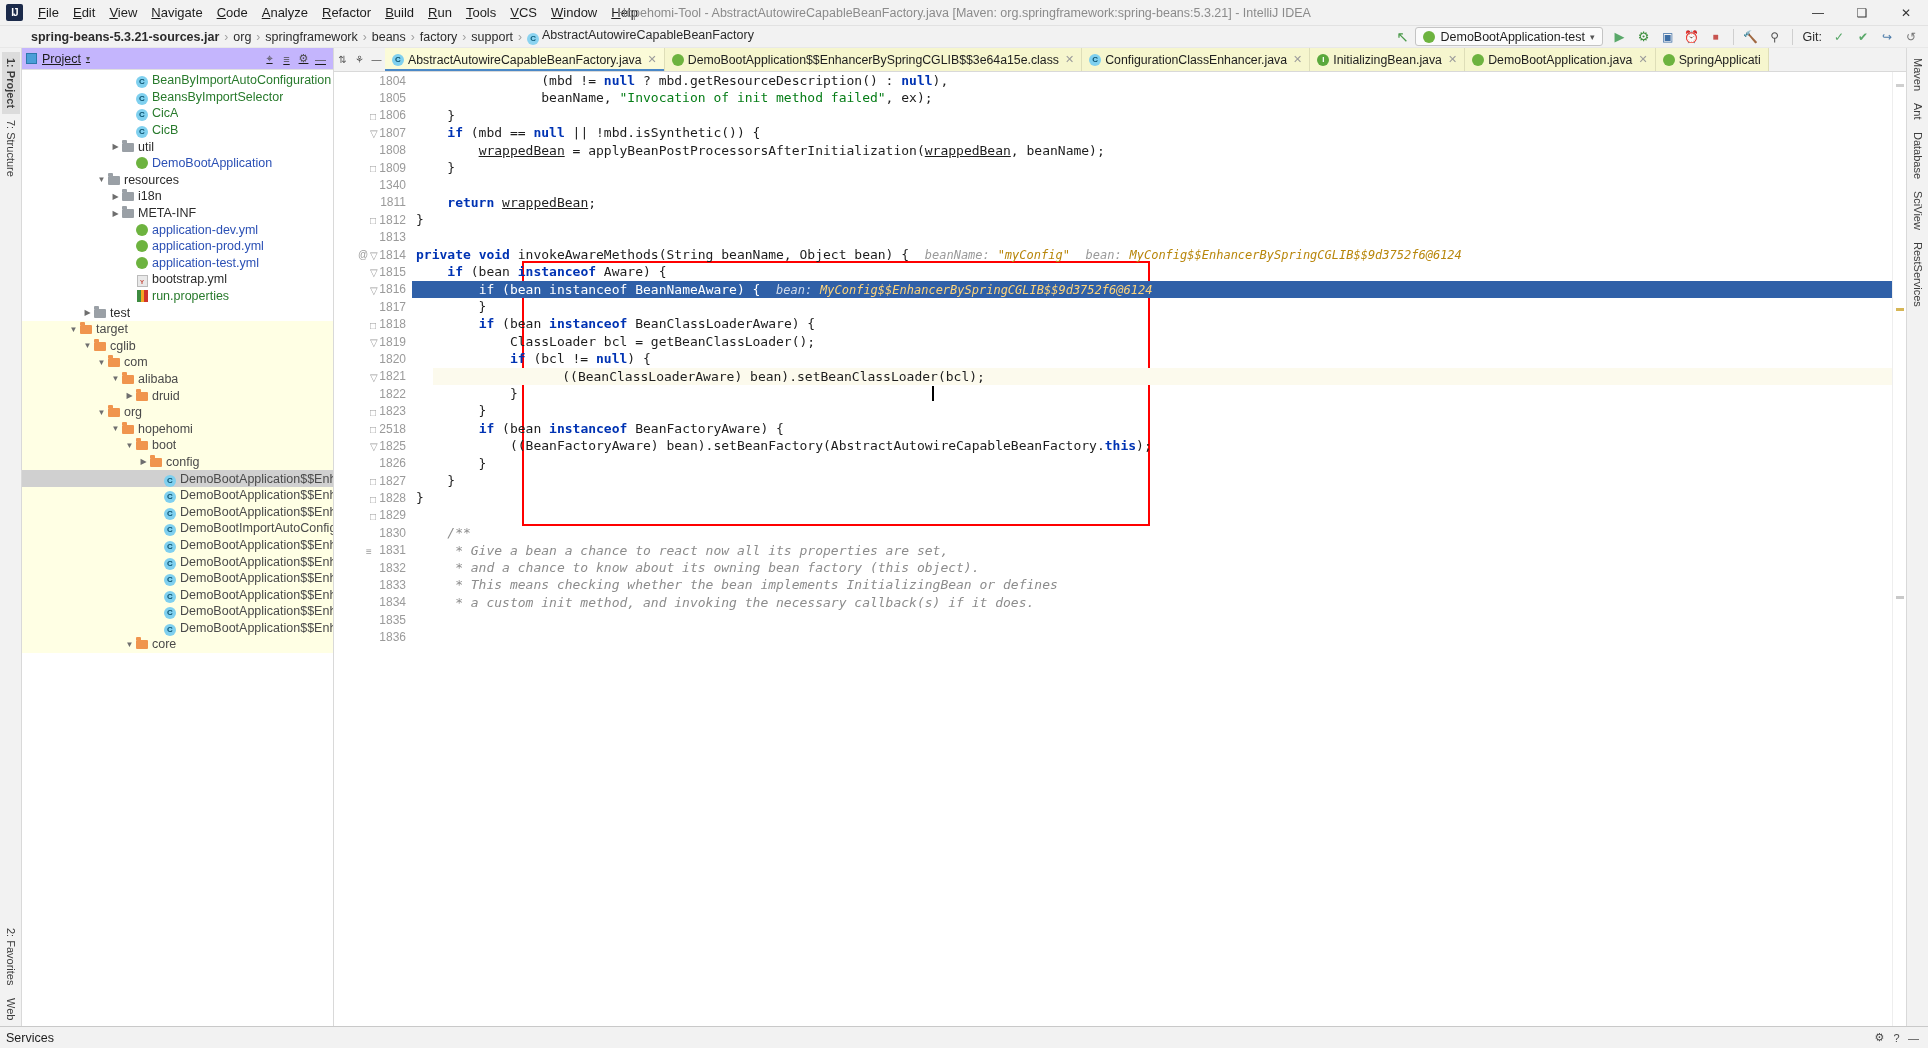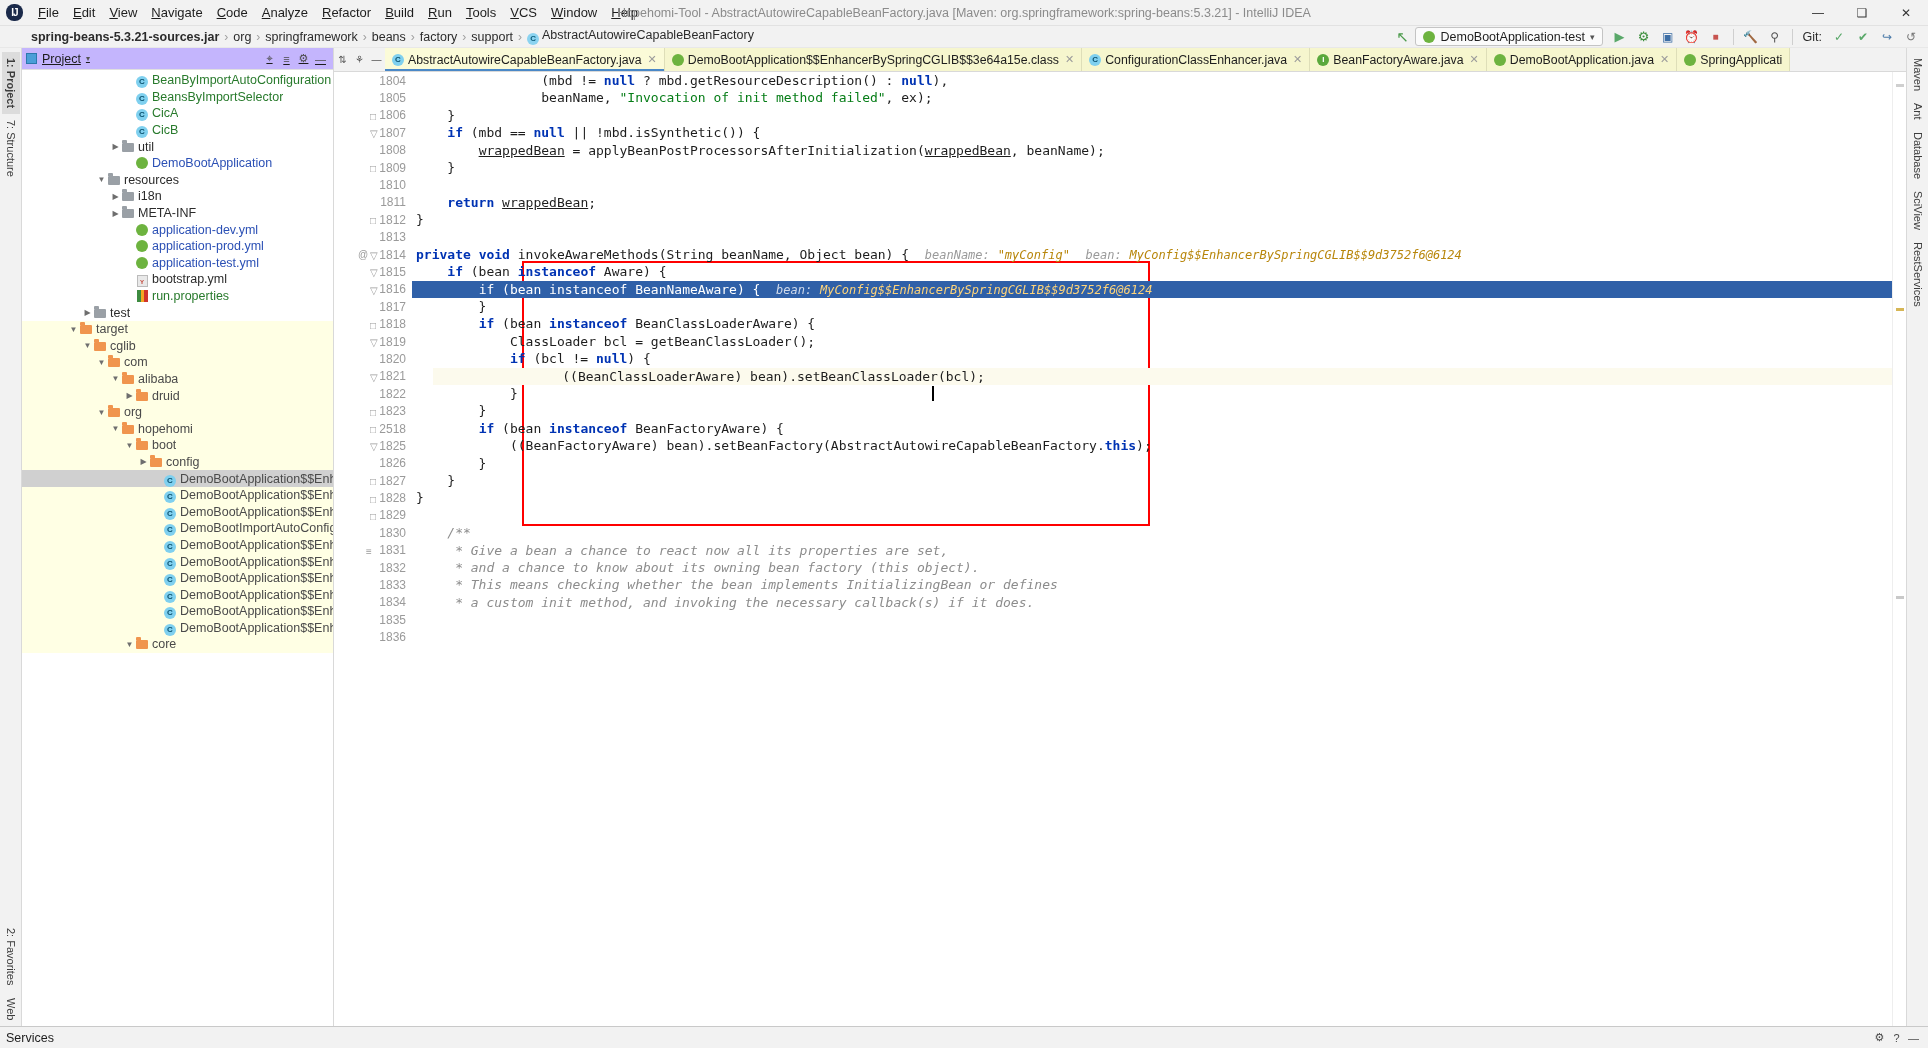--- a/index.html
+++ b/index.html
@@ -13,21 +13,21 @@
   }
 
   
   #titlebar {
     height:26px; background:#f2f2f2; display:flex; align-items:center;
     border-bottom:1px solid #e2e2e2; position:relative;
   }
   #ij-logo {
     width:17px;height:17px;margin:0 8px 0 6px;background:#1b2a4a;
     color:#fff;font-size:10px;font-weight:bold;display:flex;
-    align-items:center;justify-content:center;border-radius:8px;letter-spacing:-1px;
+    align-items:center;justify-content:center;border-radius:2px;letter-spacing:-1px;
   }
   .menu-item { padding:3px 7px; font-size:13px; color:#1d1d1d; cursor:default; }
   .menu-item u { text-decoration:underline; }
   #win-title {
     position:absolute; left:0; right:0; text-align:center;
     font-size:12.5px; color:#8b8b8b; pointer-events:none;
   }
   #win-buttons { margin-left:auto; display:flex; z-index:5; }
   .win-btn { width:44px;height:26px;display:flex;align-items:center;justify-content:center;
     font-size:12px;color:#333; }
@@ -483,21 +483,21 @@
             <span>DemoBootApplication$$EnhancerBySpringCGLIB$$3e64a15e.class</span>
             <span class="x">✕</span>
           </div>
           <div class="tab">
             <span class="ti-cls">C</span>
             <span>ConfigurationClassEnhancer.java</span>
             <span class="x">✕</span>
           </div>
           <div class="tab">
             <span class="ti-int">I</span>
-            <span>BeanFactoryAware.java</span>
+            <span>InitializingBean.java</span>
             <span class="x">✕</span>
           </div>
           <div class="tab">
             <span class="ti-spr"></span>
             <span>DemoBootApplication.java</span>
             <span class="x">✕</span>
           </div>
           <div class="tab">
             <span class="ti-spr"></span>
             <span>SpringApplicati</span>
@@ -522,21 +522,21 @@
             <span>1807</span>
           </div>
           <div class="gl">
             <span>1808</span>
           </div>
           <div class="gl">
             <span class="mk" style="top:91px;">□</span>
             <span>1809</span>
           </div>
           <div class="gl">
-            <span>1810</span>
+            <span>1340</span>
           </div>
           <div class="gl">
             <span>1811</span>
           </div>
           <div class="gl">
             <span class="mk" style="top:143.2px;">□</span>
             <span>1812</span>
           </div>
           <div class="gl">
             <span>1813</span>

